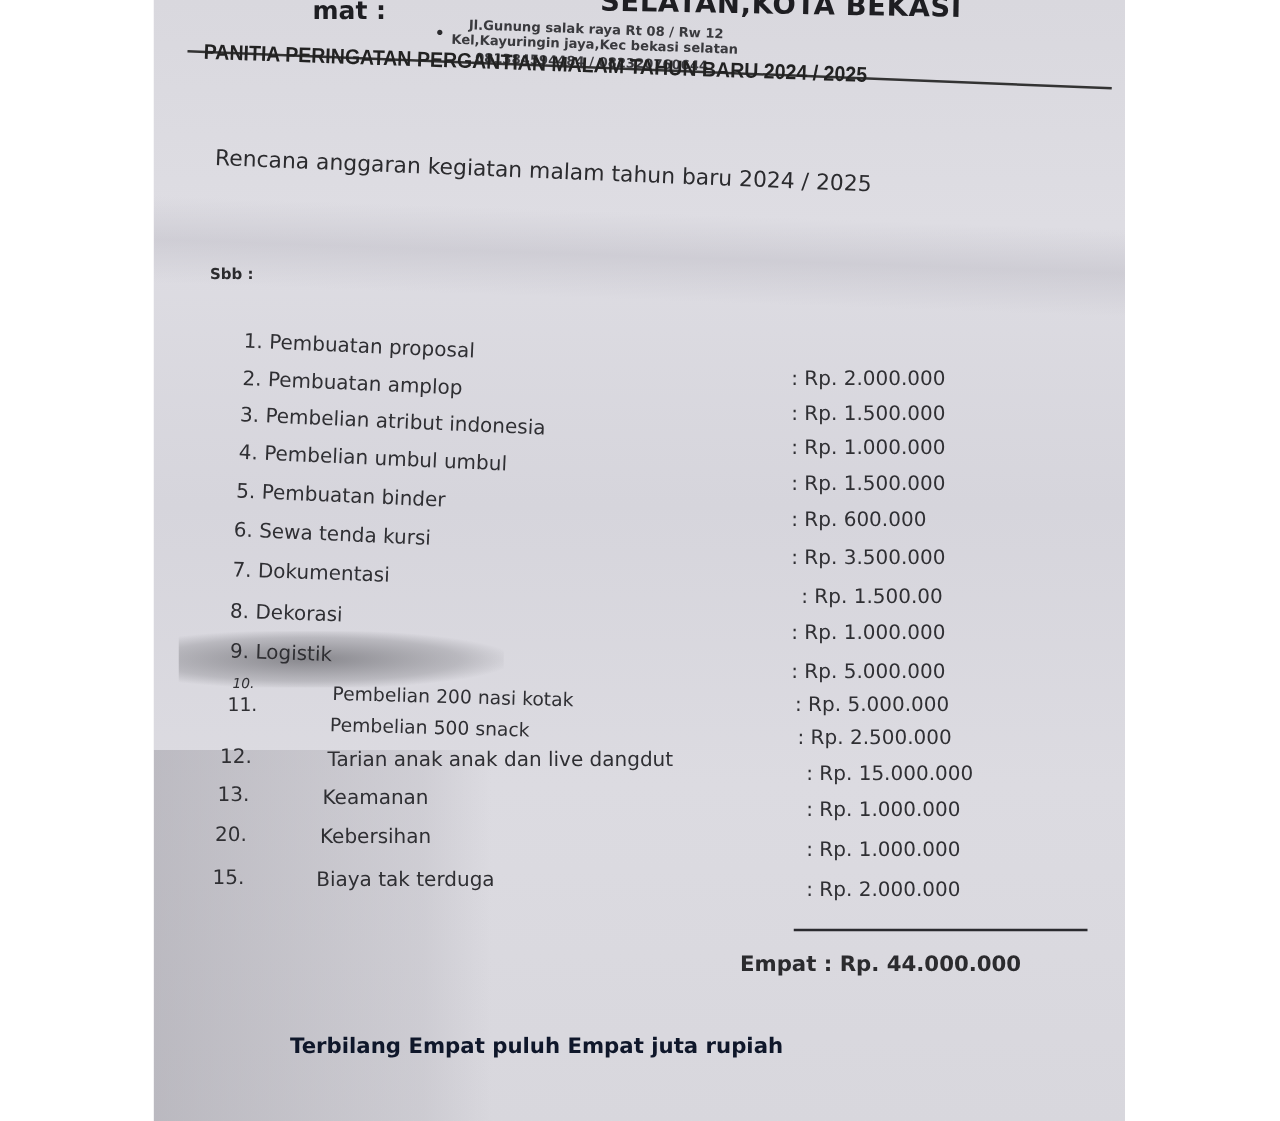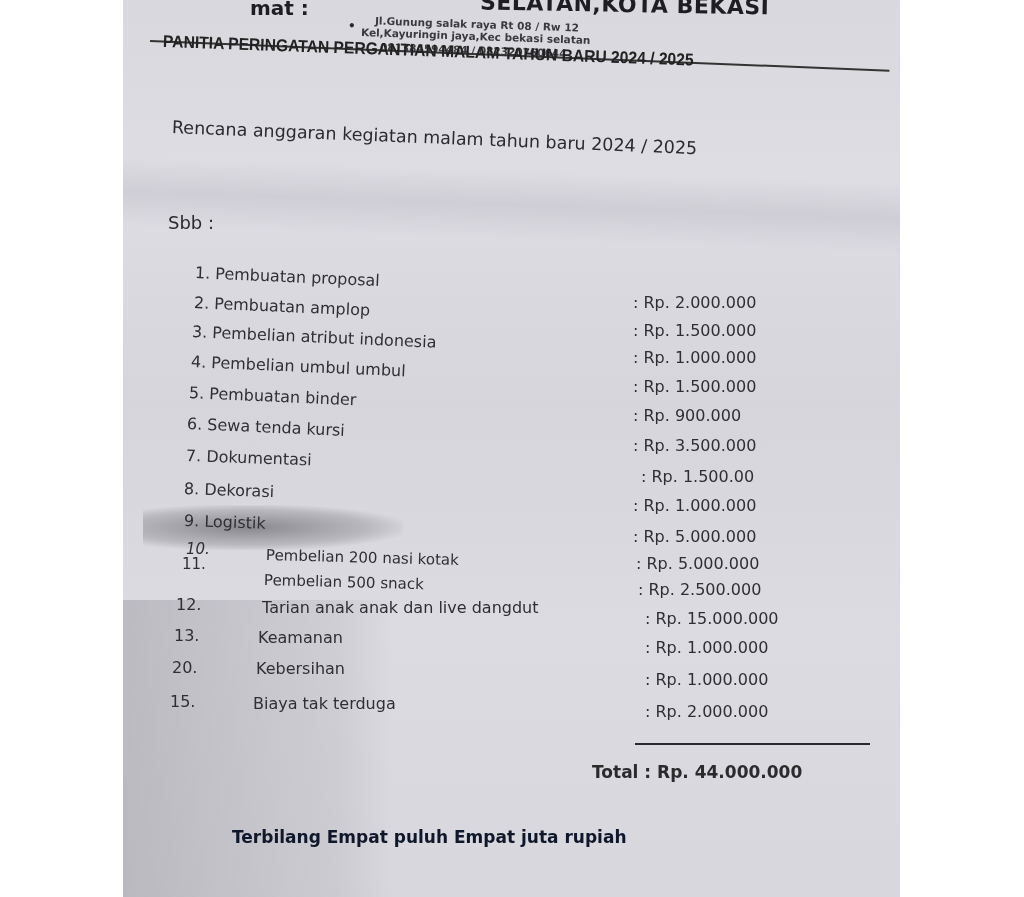--- a/index.html
+++ b/index.html
@@ -36,21 +36,21 @@
     .bullet { left: 348px; top: 19px; font-size: 12px; font-weight: bold; }
     .hdr-line {
       position: absolute; left: 150px; top: 40px; width: 740px; height: 2px; background: #333;
       transform-origin: left center; transform: rotate(2.3deg);
     }
     .title {
       left: 163px; top: 32px; font-family: "Liberation Sans", sans-serif; font-weight: bold;
       font-size: 17px; color: #222; transform: rotate(2deg) scaleX(0.92); transform-origin: left center;
     }
     .subtitle { left: 172px; top: 117px; font-size: 17.5px; transform: rotate(2.3deg); transform-origin: left center; }
-    .sbb { left: 168px; top: 212px; font-size: 18px; font-weight: normal; }
+    .sbb { left: 168px; top: 212px; font-size: 12px; font-weight: bold; }
     .item { font-size: 16px; color: #2f2f33; }
     .amt { font-size: 16px; color: #2f2f33; text-align: right; }
     .total-line { position: absolute; left: 635px; top: 743px; width: 235px; height: 2px; background: #2a2a2e; }
     .total { left: 592px; top: 762px; font-size: 17px; font-weight: bold; }
     .words { left: 232px; top: 827px; font-size: 17px; font-weight: bold; color: #0f172a; }
   </style>
 </head>
 <body>
 
 <div class="paper">
@@ -78,35 +78,35 @@
   <div class="txt item" style="left:194px;top:293px;transform:rotate(2.5deg);transform-origin:left"><span>2.</span> <span>Pembuatan amplop</span></div>
   <div class="txt amt" style="left:633px;top:321px">: Rp. 1.500.000</div>
 
   <div class="txt item" style="left:192px;top:322px;transform:rotate(2.5deg);transform-origin:left"><span>3.</span> <span>Pembelian atribut indonesia</span></div>
   <div class="txt amt" style="left:633px;top:348px">: Rp. 1.000.000</div>
 
   <div class="txt item" style="left:191px;top:352px;transform:rotate(2.5deg);transform-origin:left"><span>4.</span> <span>Pembelian umbul umbul</span></div>
   <div class="txt amt" style="left:633px;top:377px">: Rp. 1.500.000</div>
 
   <div class="txt item" style="left:189px;top:383px;transform:rotate(2.5deg);transform-origin:left"><span>5.</span> <span>Pembuatan binder</span></div>
-  <div class="txt amt" style="left:633px;top:406px">: Rp. 900.000</div>
+  <div class="txt amt" style="left:633px;top:406px">: Rp. 600.000</div>
 
   <div class="txt item" style="left:187px;top:414px;transform:rotate(2.5deg);transform-origin:left"><span>6.</span> <span>Sewa tenda kursi</span></div>
   <div class="txt amt" style="left:633px;top:436px">: Rp. 3.500.000</div>
 
   <div class="txt item" style="left:186px;top:446px;transform:rotate(2deg);transform-origin:left"><span>7.</span> <span>Dokumentasi</span></div>
   <div class="txt amt" style="left:641px;top:467px">: Rp. 1.500.00</div>
 
   <div class="txt item" style="left:184px;top:479px;transform:rotate(2deg);transform-origin:left"><span>8.</span> <span>Dekorasi</span></div>
   <div class="txt amt" style="left:633px;top:496px">: Rp. 1.000.000</div>
 
   <div class="txt item" style="left:184px;top:511px;transform:rotate(2deg);transform-origin:left"><span>9.</span> <span>Logistik</span></div>
   <div class="txt amt" style="left:633px;top:527px">: Rp. 5.000.000</div>
 
-  <div class="txt item" style="left:186px;top:540px;font-size:15px;font-style:italic">10.</div>
+  <div class="txt item" style="left:186px;top:540px;font-size:11px;font-style:italic">10.</div>
   <div class="txt item" style="left:266px;top:546px;font-size:15px;transform:rotate(1.5deg);transform-origin:left">Pembelian 200 nasi kotak</div>
   <div class="txt amt" style="left:636px;top:554px">: Rp. 5.000.000</div>
 
   <div class="txt item" style="left:182px;top:555px;font-size:15px;">11.</div>
   <div class="txt item" style="left:264px;top:571px;font-size:15px;transform:rotate(1.5deg);transform-origin:left">Pembelian 500 snack</div>
   <div class="txt amt" style="left:638px;top:580px">: Rp. 2.500.000</div>
 
   <div class="txt item" style="left:176px;top:595px">12.</div>
   <div class="txt item" style="left:262px;top:598px">Tarian anak anak dan live dangdut</div>
   <div class="txt amt" style="left:645px;top:609px">: Rp. 15.000.000</div>
@@ -118,14 +118,14 @@
   <div class="txt item" style="left:172px;top:658px">20.</div>
   <div class="txt item" style="left:256px;top:659px">Kebersihan</div>
   <div class="txt amt" style="left:645px;top:670px">: Rp. 1.000.000</div>
 
   <div class="txt item" style="left:170px;top:692px">15.</div>
   <div class="txt item" style="left:253px;top:694px">Biaya tak terduga</div>
   <div class="txt amt" style="left:645px;top:702px">: Rp. 2.000.000</div>
 </div>
 
 <div class="total-line"></div>
-<div class="txt total">Total : Rp. 44.000.000</div>
+<div class="txt total">Empat : Rp. 44.000.000</div>
 <div class="txt words">Terbilang Empat puluh Empat juta rupiah</div>
 
 </body></html>

